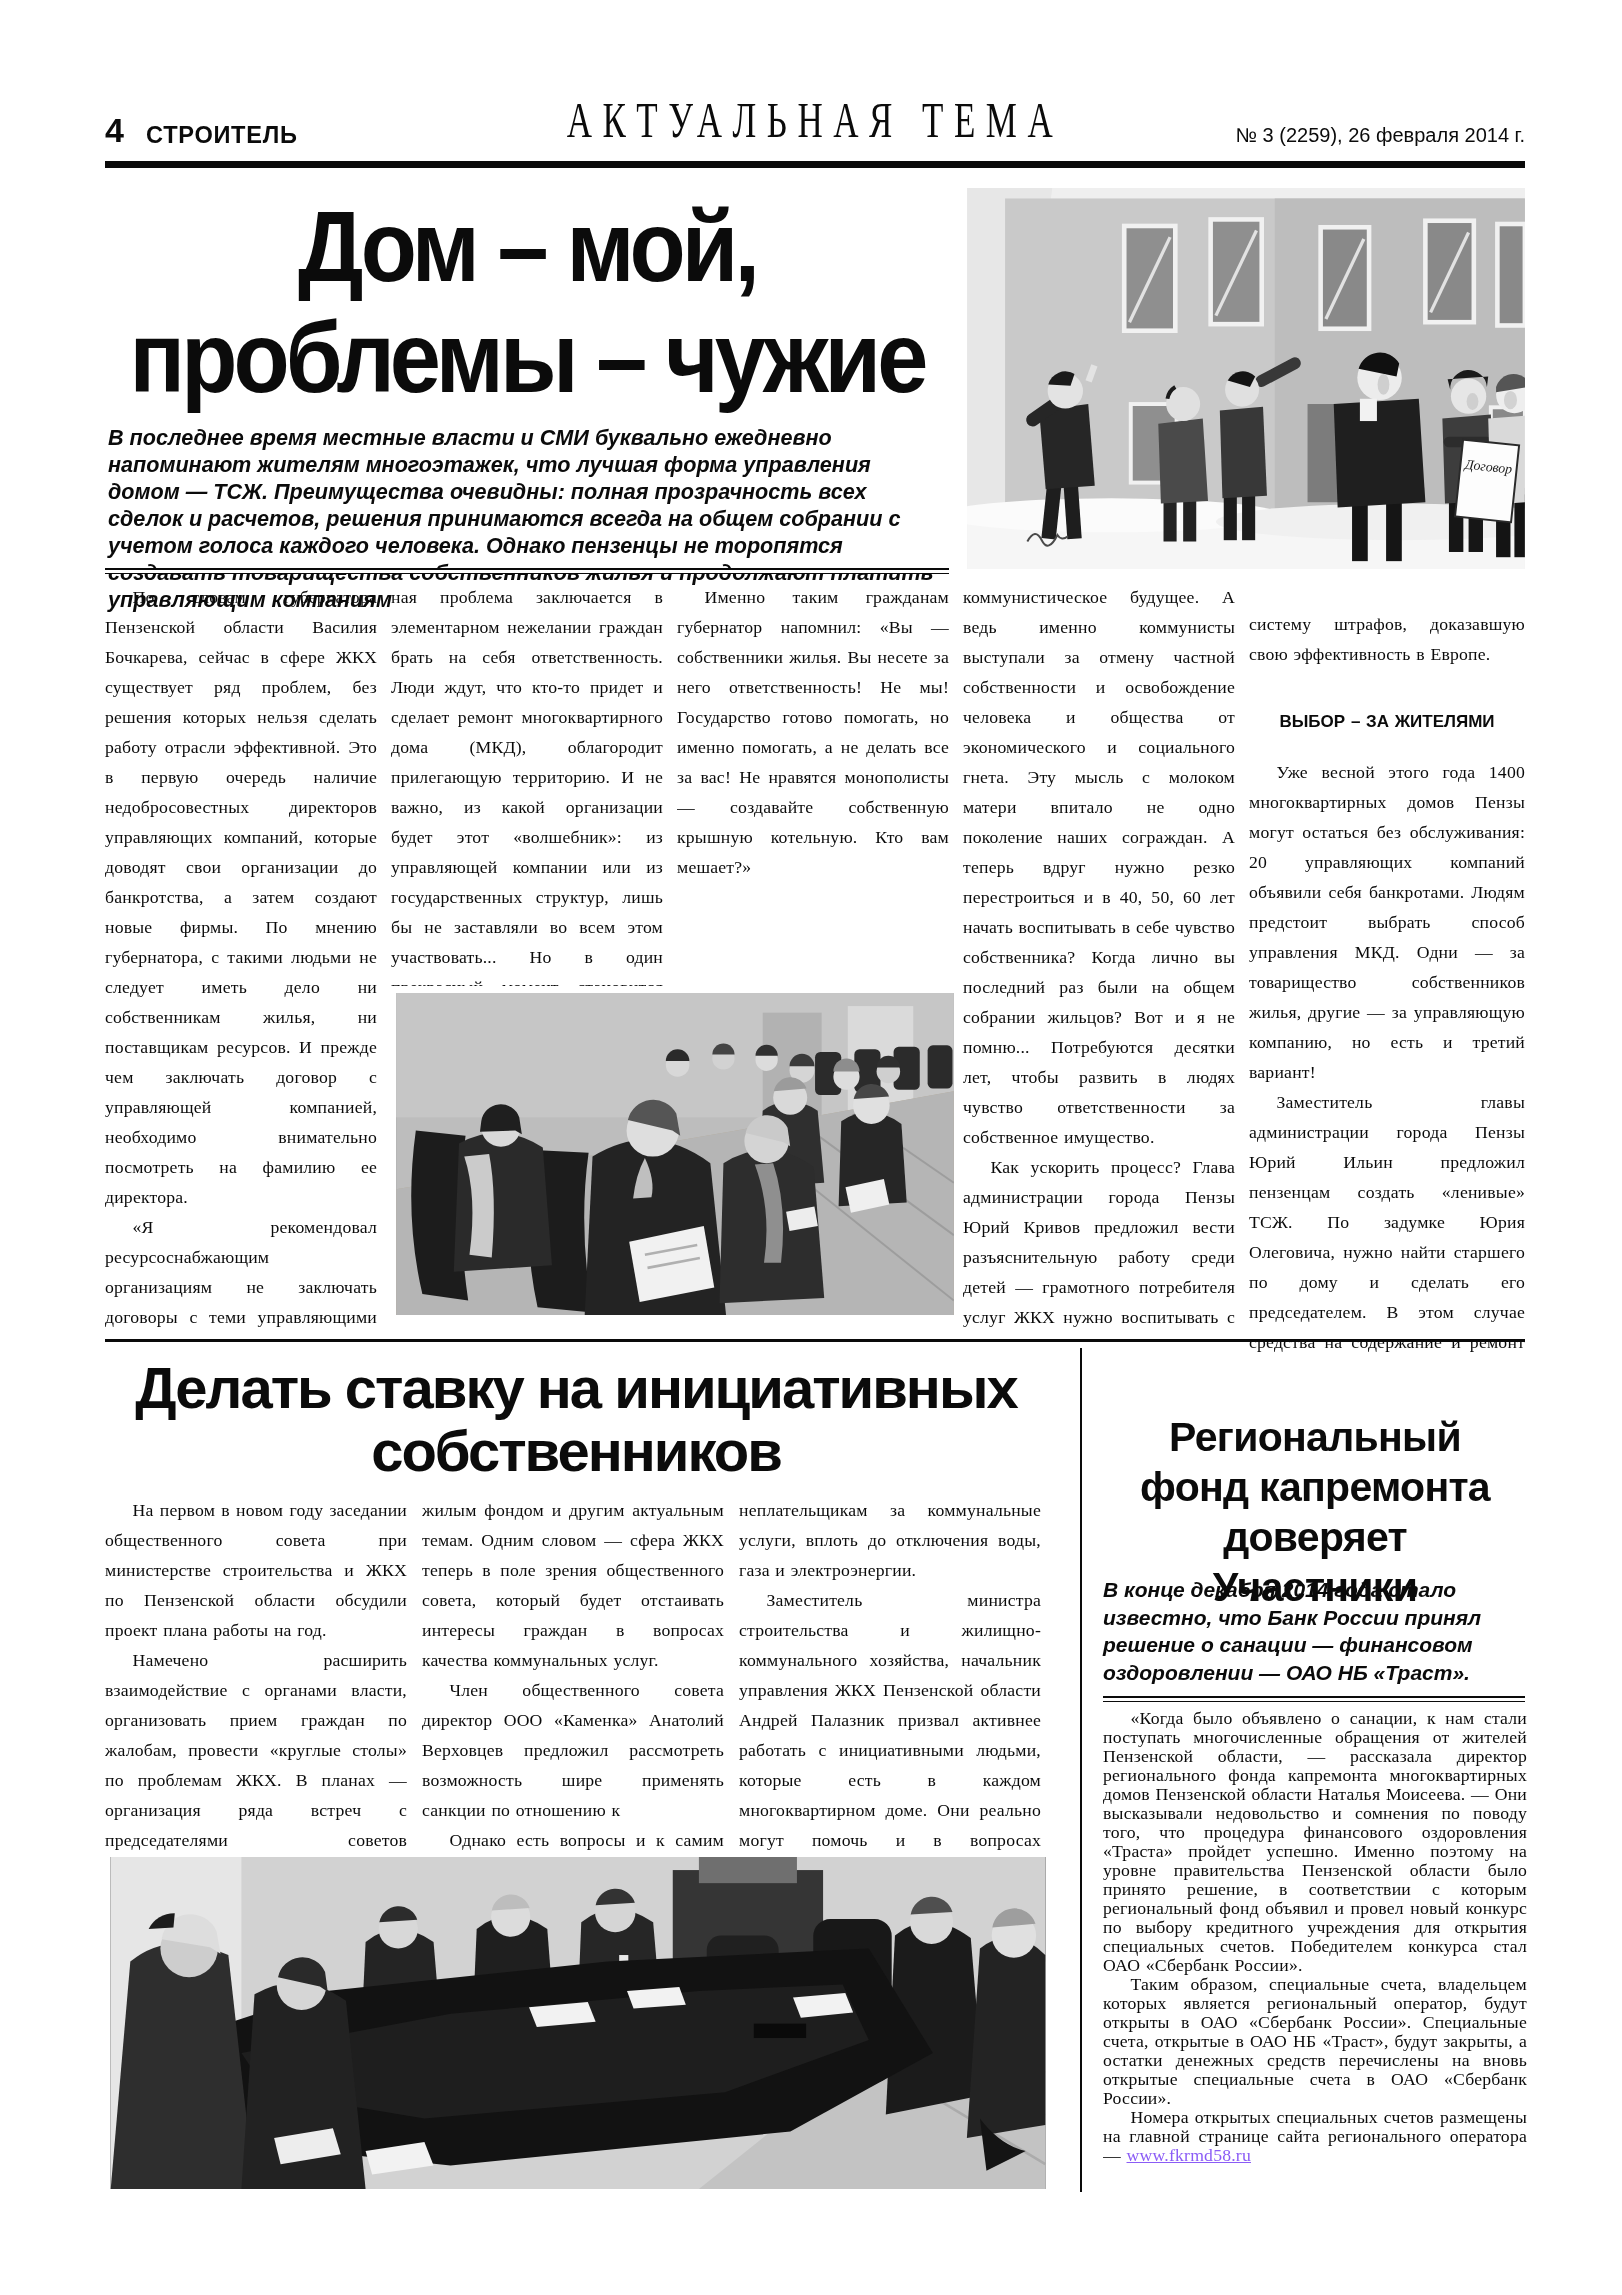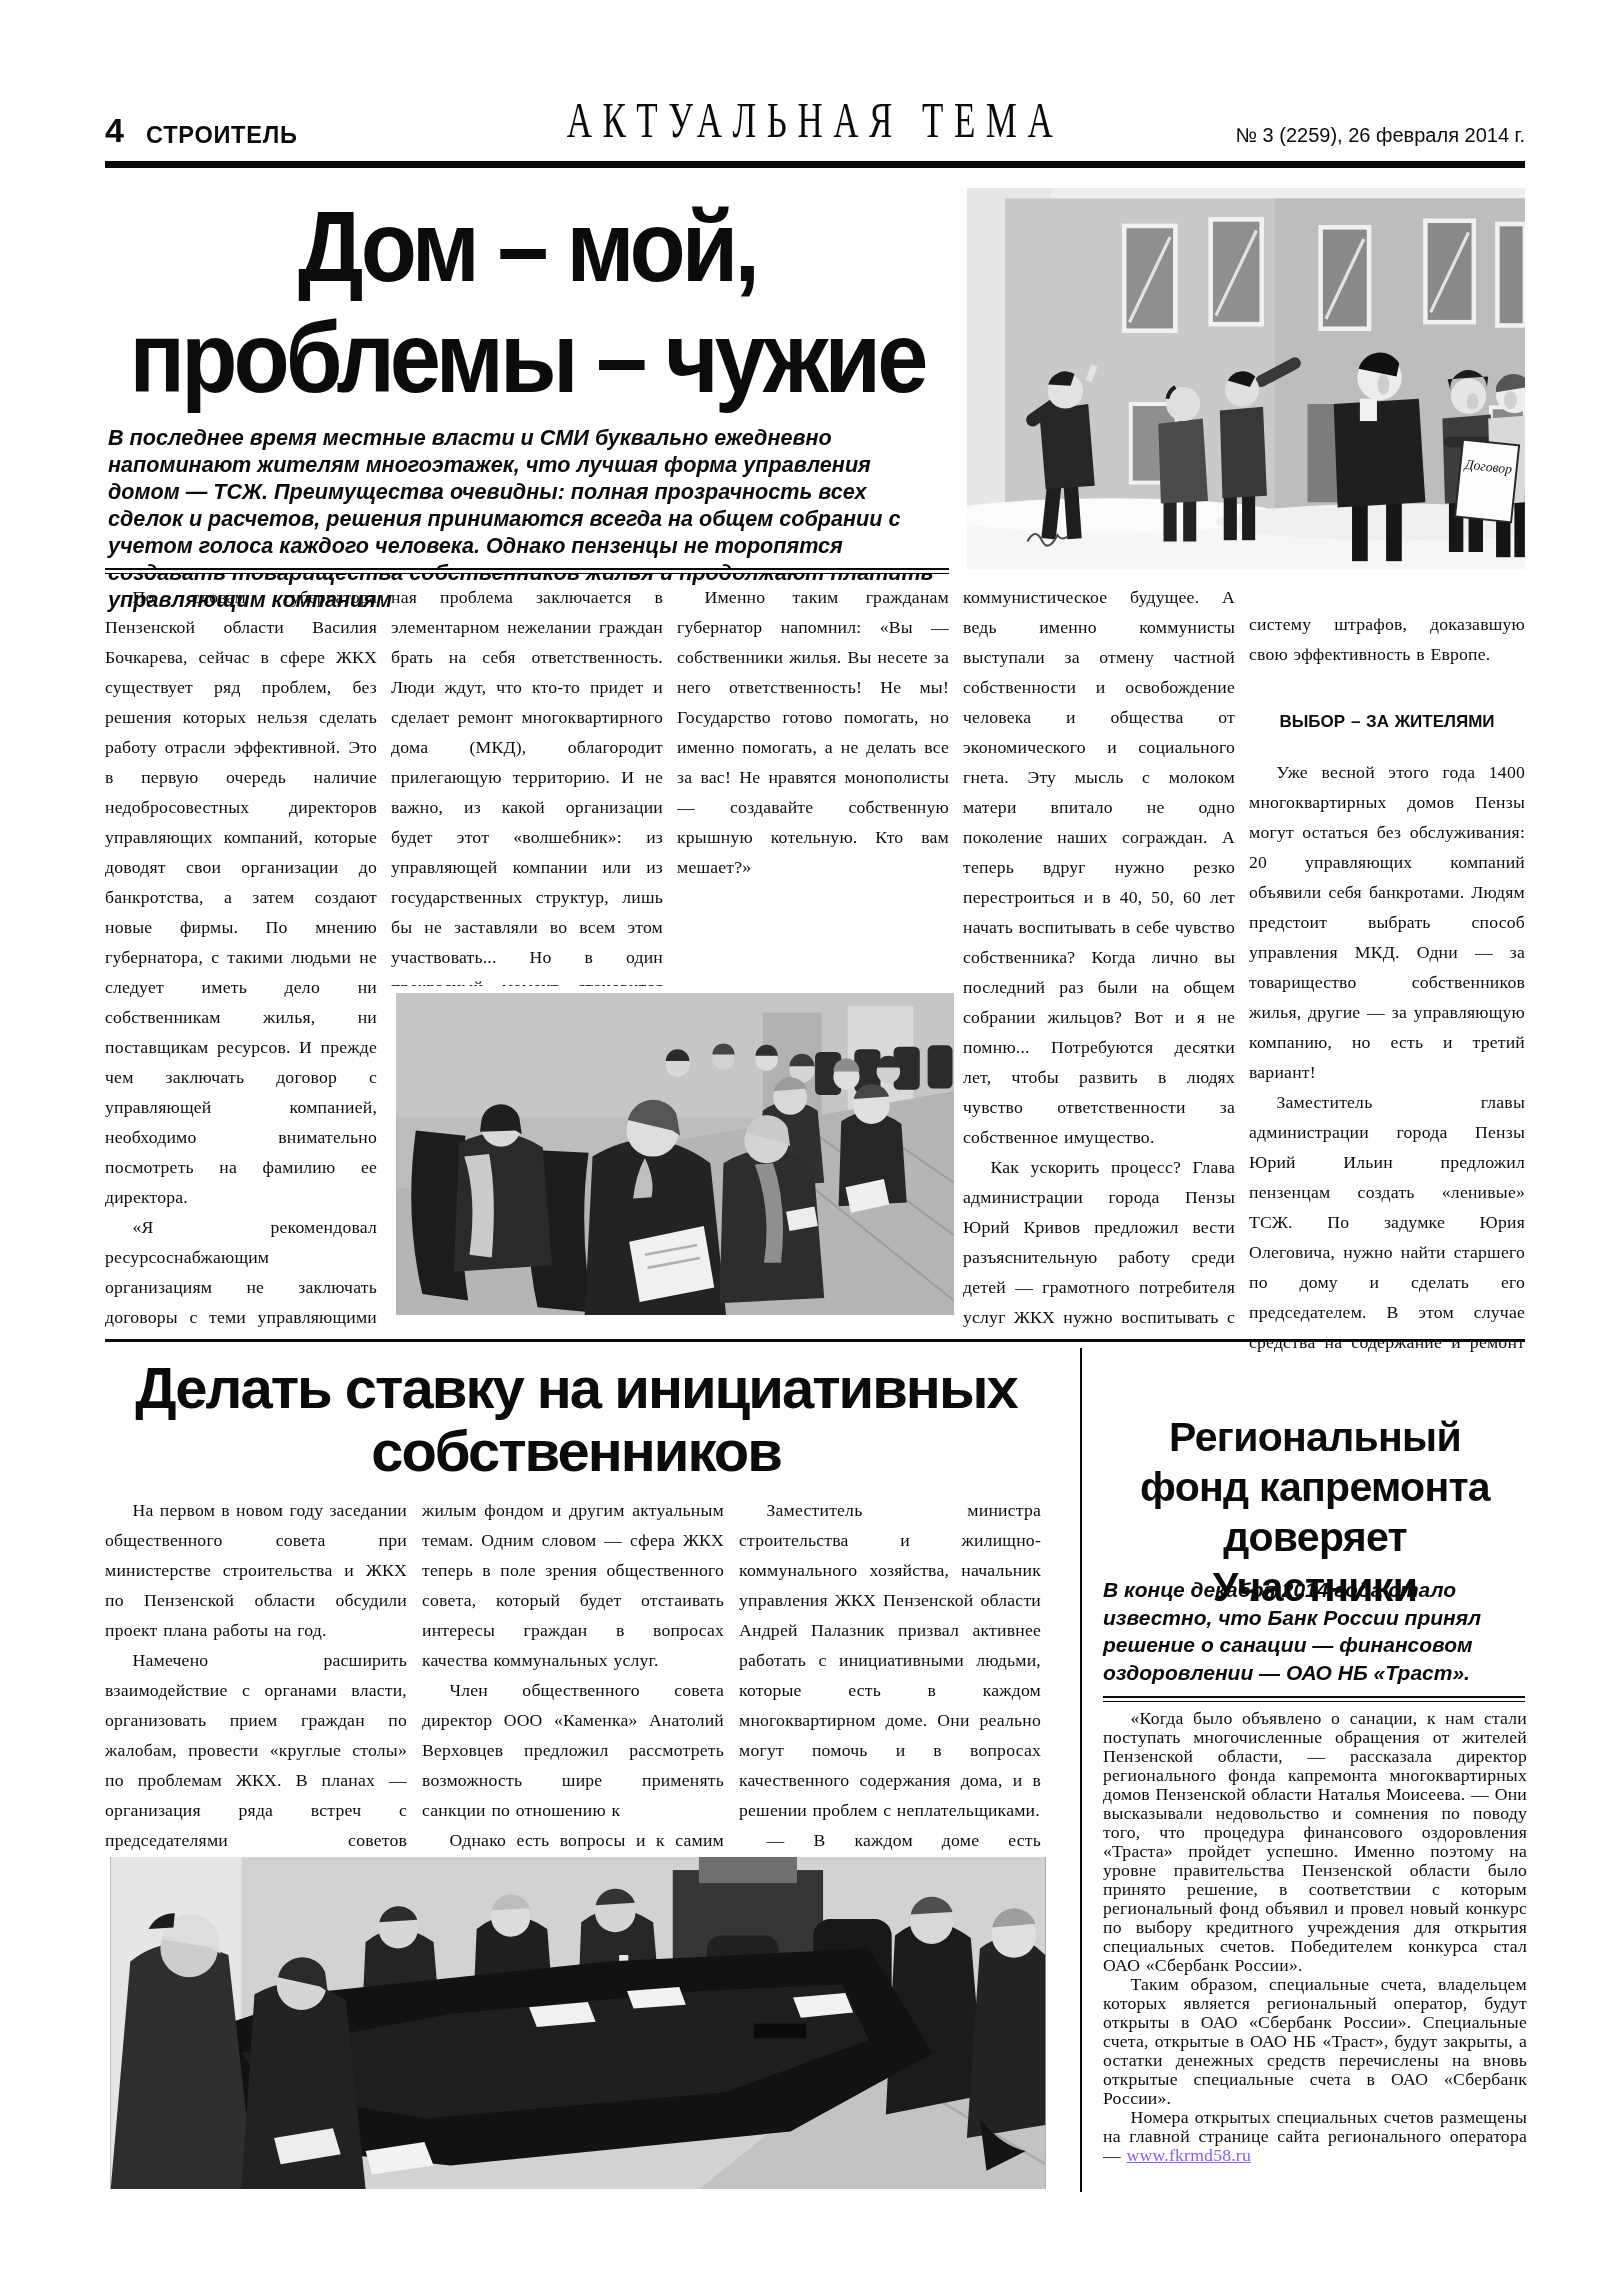--- a/index.html
+++ b/index.html
@@ -278,20 +278,21 @@
 <div class="col" style="left:105px;top:1495px;width:302px;height:359px;">
   <p>На первом в новом году заседании общественного совета при министерстве строительства и ЖКХ по Пензенской области обсудили проект плана работы на год.</p>
   <p>Намечено расширить взаимодействие с органами власти, организовать прием граждан по жалобам, провести «круглые столы» по проблемам ЖКХ. В планах — организация ряда встреч с председателями советов многоквартирных домов (МКД), руководителями коммунальных служб и организаций, отвечающих за содержание МКД, ресурсоснабжающих организаций по вопросам качества предоставления услуг, проблемам управления</p>
 </div>
 <div class="col" style="left:422px;top:1495px;width:302px;height:359px;">
   <p class="cont">жилым фондом и другим актуальным темам. Одним словом — сфера ЖКХ теперь в поле зрения общественного совета, который будет отстаивать интересы граждан в вопросах качества коммунальных услуг.</p>
   <p>Член общественного совета директор ООО «Каменка» Анатолий Верховцев предложил рассмотреть возможность шире применять санкции по отношению к</p>
   <p>Однако есть вопросы и к самим гражданам. Участники заседания обменялись мнениями по проблемам неплатежей населения за коммунальные услуги, роста тарифов на электроэнергию и газ.</p>
 </div>
 <div class="col" style="left:739px;top:1495px;width:302px;height:359px;">
+  <p class="cont">неплательщикам за коммунальные услуги, вплоть до отключения воды, газа и электроэнергии.</p>
   <p>Заместитель министра строительства и жилищно-коммунального хозяйства, начальник управления ЖКХ Пензенской области Андрей Палазник призвал активнее работать с инициативными людьми, которые есть в каждом многоквартирном доме. Они реально могут помочь и в вопросах качественного содержания дома, и в решении проблем с неплательщиками.</p>
   <p>— В каждом доме есть инициативные люди, нужно только их найти и привлечь к работе, — резюмировал замминистра.</p>
 </div>
 
 <div class="photo" style="left:110px;top:1857px;width:936px;height:332px;">
   <svg width="936" height="332" viewBox="0 0 1430 508">
     <rect width="1430" height="508" fill="#d2d2d2"></rect>
     <rect x="0" y="0" width="200" height="508" fill="#e6e6e6"></rect>
     <rect x="860" y="20" width="230" height="240" fill="#353535"></rect>
     <rect x="900" y="0" width="150" height="40" fill="#6f6f6f"></rect>

